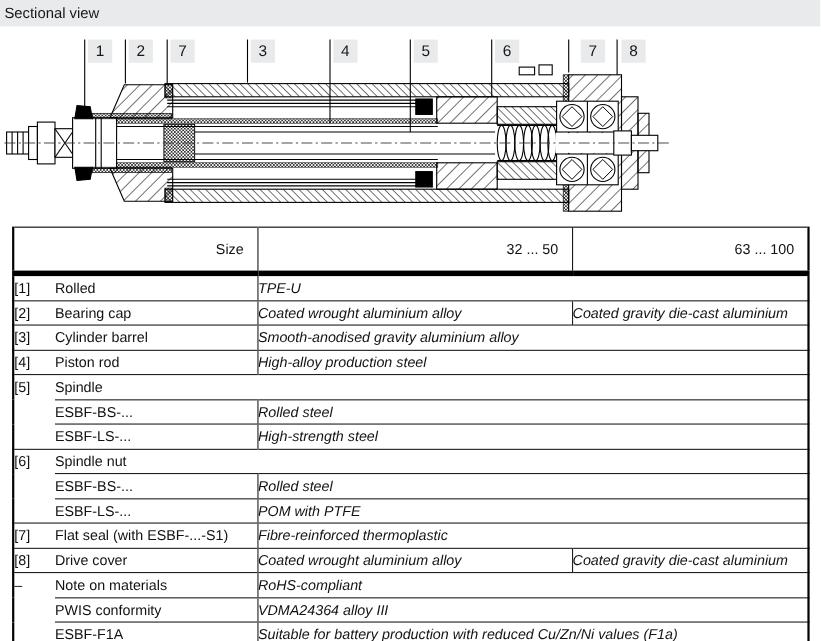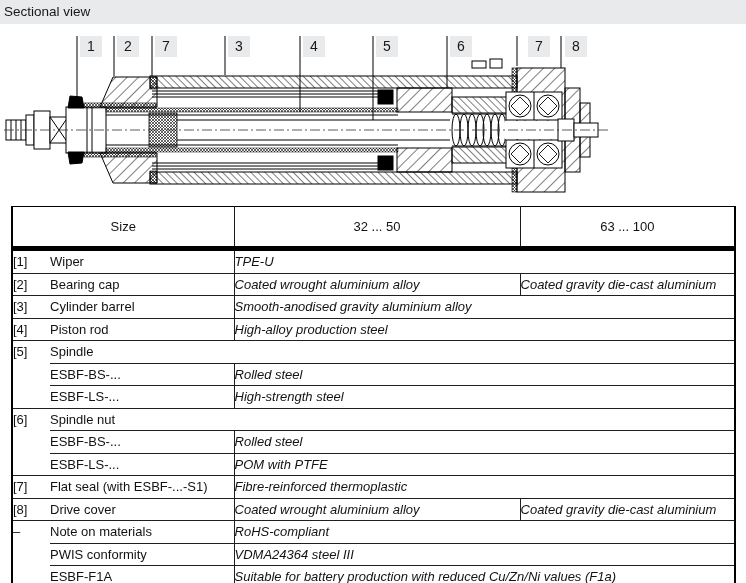--- a/index.html
+++ b/index.html
@@ -13,21 +13,21 @@
   .drawing { position:absolute; left:0; top:0; width:746px; height:206px; }
   .drawing svg { position:absolute; left:0; top:0; }
 
   .callout { position:absolute; top:36px; width:22px; height:21px; background:#e8eaeb;
     text-align:center; line-height:21px; font-size:14px; color:#17171c; }
 
   table.materials { position:absolute; left:11px; top:206px; width:723px;
     border-collapse:collapse; table-layout:fixed; font-size:13px; color:#121216;
     border-left:2px solid #000; border-right:2px solid #000;
     border-top:1px solid #000; border-bottom:5px solid #000; }
-  table.materials thead th { height:26px; font-weight:normal; text-align:center;
+  table.materials thead th { height:26px; font-weight:normal; text-align:right;
     padding:12px; border-bottom:5px solid #000; white-space:nowrap; overflow:hidden; }
   th.size { padding-left:6px; }
   th.r1, th.r2 { border-left:1px solid #1a1a1a; padding-left:7px; }
   table.materials tbody td { height:21.5px; line-height:21.5px; padding:0;
     border-top:1px solid #1f1f1f; white-space:nowrap; overflow:hidden; }
   table.materials tbody tr:first-child td { border-top:none; }
   td.ref { padding-left:7px; }
   td.lbl { padding-left:4px; }
   td.indent { padding-left:28px; }
   td.val, td.val2 { border-left:1px solid #1f1f1f; padding-left:7px;font-style:italic; }
@@ -184,21 +184,21 @@
     <thead>
       <tr>
         <th class="size" colspan="2">Size</th>
         <th class="r1">32 ... 50</th>
         <th class="r2">63 ... 100</th>
       </tr>
     </thead>
     <tbody>
       <tr>
         <td class="ref">[1]</td>
-        <td class="lbl">Wiper</td>
+        <td class="lbl">Rolled</td>
         <td class="val" colspan="2">TPE-U</td>
       </tr>
       <tr>
         <td class="ref">[2]</td>
         <td class="lbl">Bearing cap</td>
         <td class="val">Coated wrought aluminium alloy</td>
         <td class="val2">Coated gravity die-cast aluminium</td>
       </tr>
       <tr>
         <td class="ref">[3]</td>
@@ -250,21 +250,21 @@
         <td class="val2">Coated gravity die-cast aluminium</td>
       </tr>
       <tr>
         <td class="ref">–</td>
         <td class="lbl">Note on materials</td>
         <td class="val" colspan="2">RoHS-compliant</td>
       </tr>
       <tr class="gap">
         <td class="ref"></td>
         <td class="lbl">PWIS conformity</td>
-        <td class="val" colspan="2">VDMA24364 steel III</td>
+        <td class="val" colspan="2">VDMA24364 alloy III</td>
       </tr>
       <tr class="gap">
         <td class="ref"></td>
         <td class="lbl">ESBF-F1A</td>
         <td class="val" colspan="2">Suitable for battery production with reduced Cu/Zn/Ni values (F1a)</td>
       </tr>
     </tbody>
   </table>
 </div>
 

